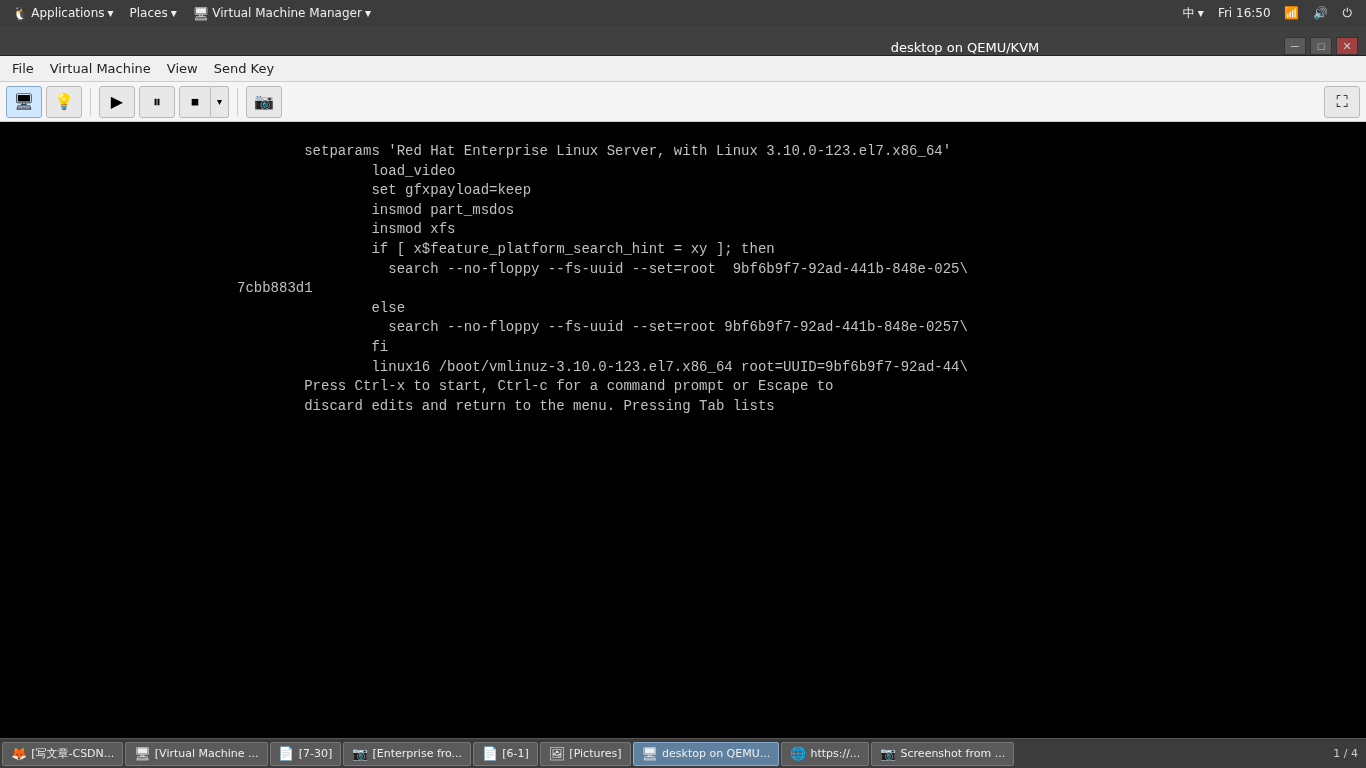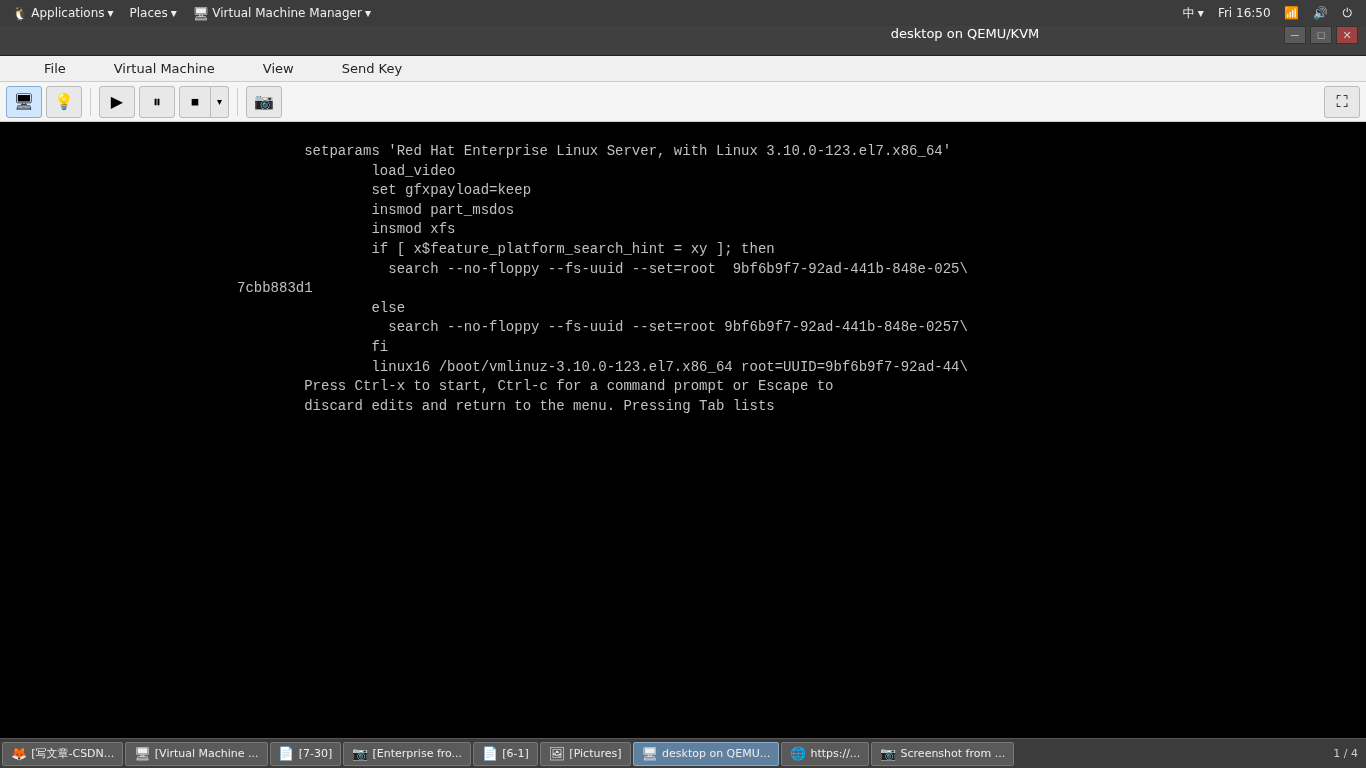--- a/index.html
+++ b/index.html
@@ -28,21 +28,21 @@
     }
     #system-bar-right { display: flex; align-items: center; gap: 6px; padding-right: 6px; font-size: 12px; color: #eee; }
     .sys-right-item { display: flex; align-items: center; gap: 3px; padding: 0 4px; }
 
     
     #window-titlebar {
       width: 100%;
       height: 30px;
       background: #404040;
       display: flex;
-      align-items: flex-start;
+      align-items: flex-end;
       justify-content: space-between;
       padding: 0 8px;
       border-bottom: 1px solid #222;
     }
     #window-title { color: #fff; font-size: 13px; font-weight: normal; flex: 1; text-align: center; }
     #window-controls { display: flex; gap: 4px; }
     .win-btn {
       width: 22px; height: 18px;
       background: #5a5a5a;
       border: 1px solid #333;
@@ -62,21 +62,21 @@
       align-items: center;
       padding: 0 4px;
       border-bottom: 1px solid #ccc;
       font-size: 13px;
     }
     .menu-item {
       padding: 3px 8px;
       cursor: pointer;
       color: #222;
       height: 26px;
-      display: flex; align-items: center; margin-left: 32px;
+      display: flex; align-items: center;
     }
 
     
     #toolbar {
       width: 100%;
       height: 40px;
       background: #f5f5f5;
       display: flex;
       align-items: center;
       padding: 0 6px;

